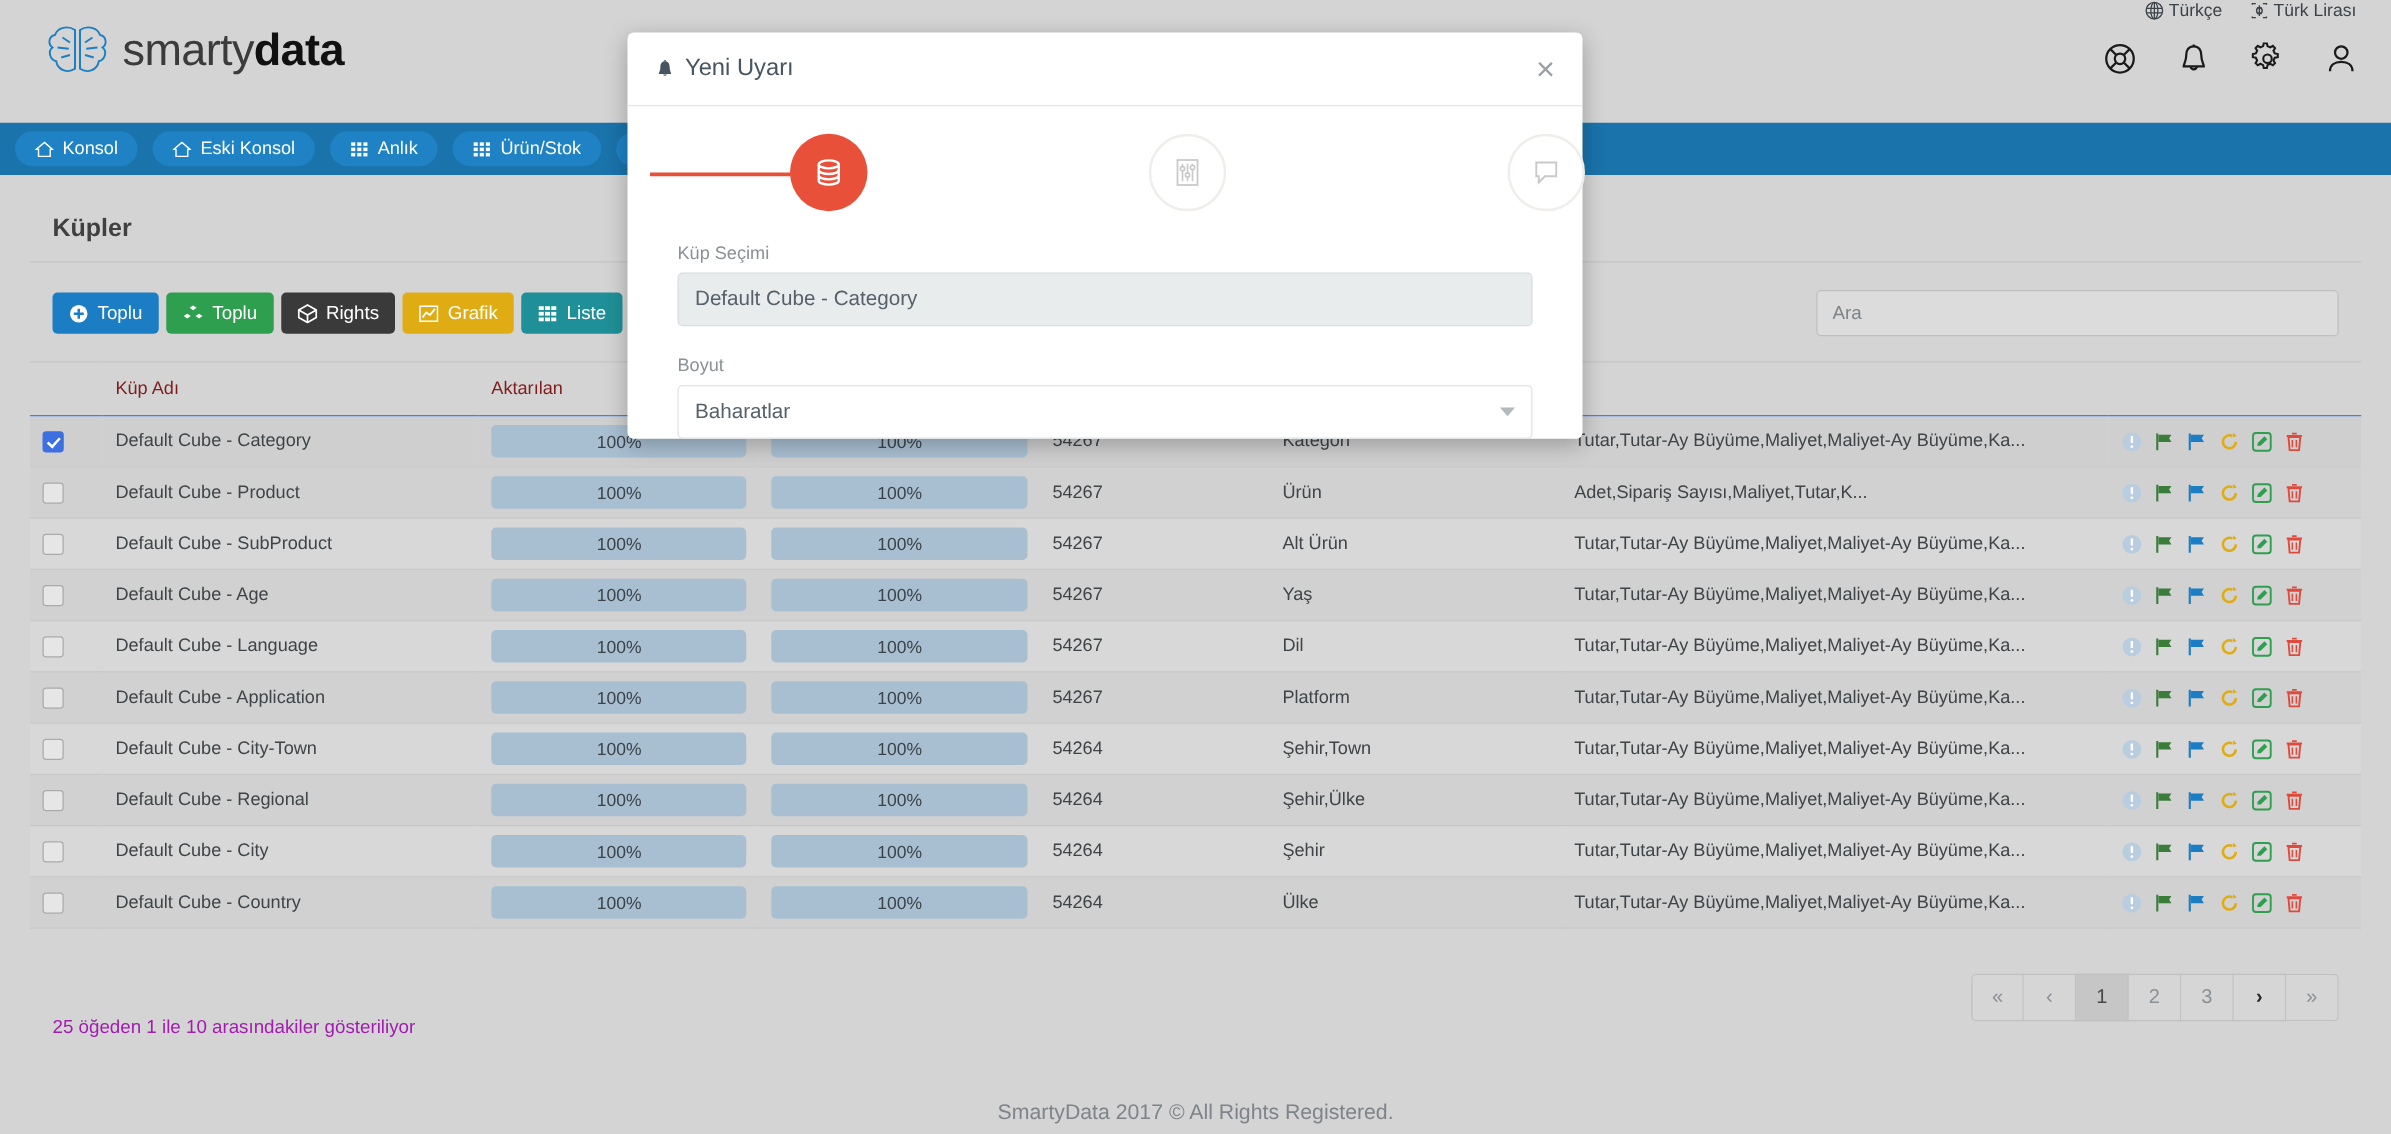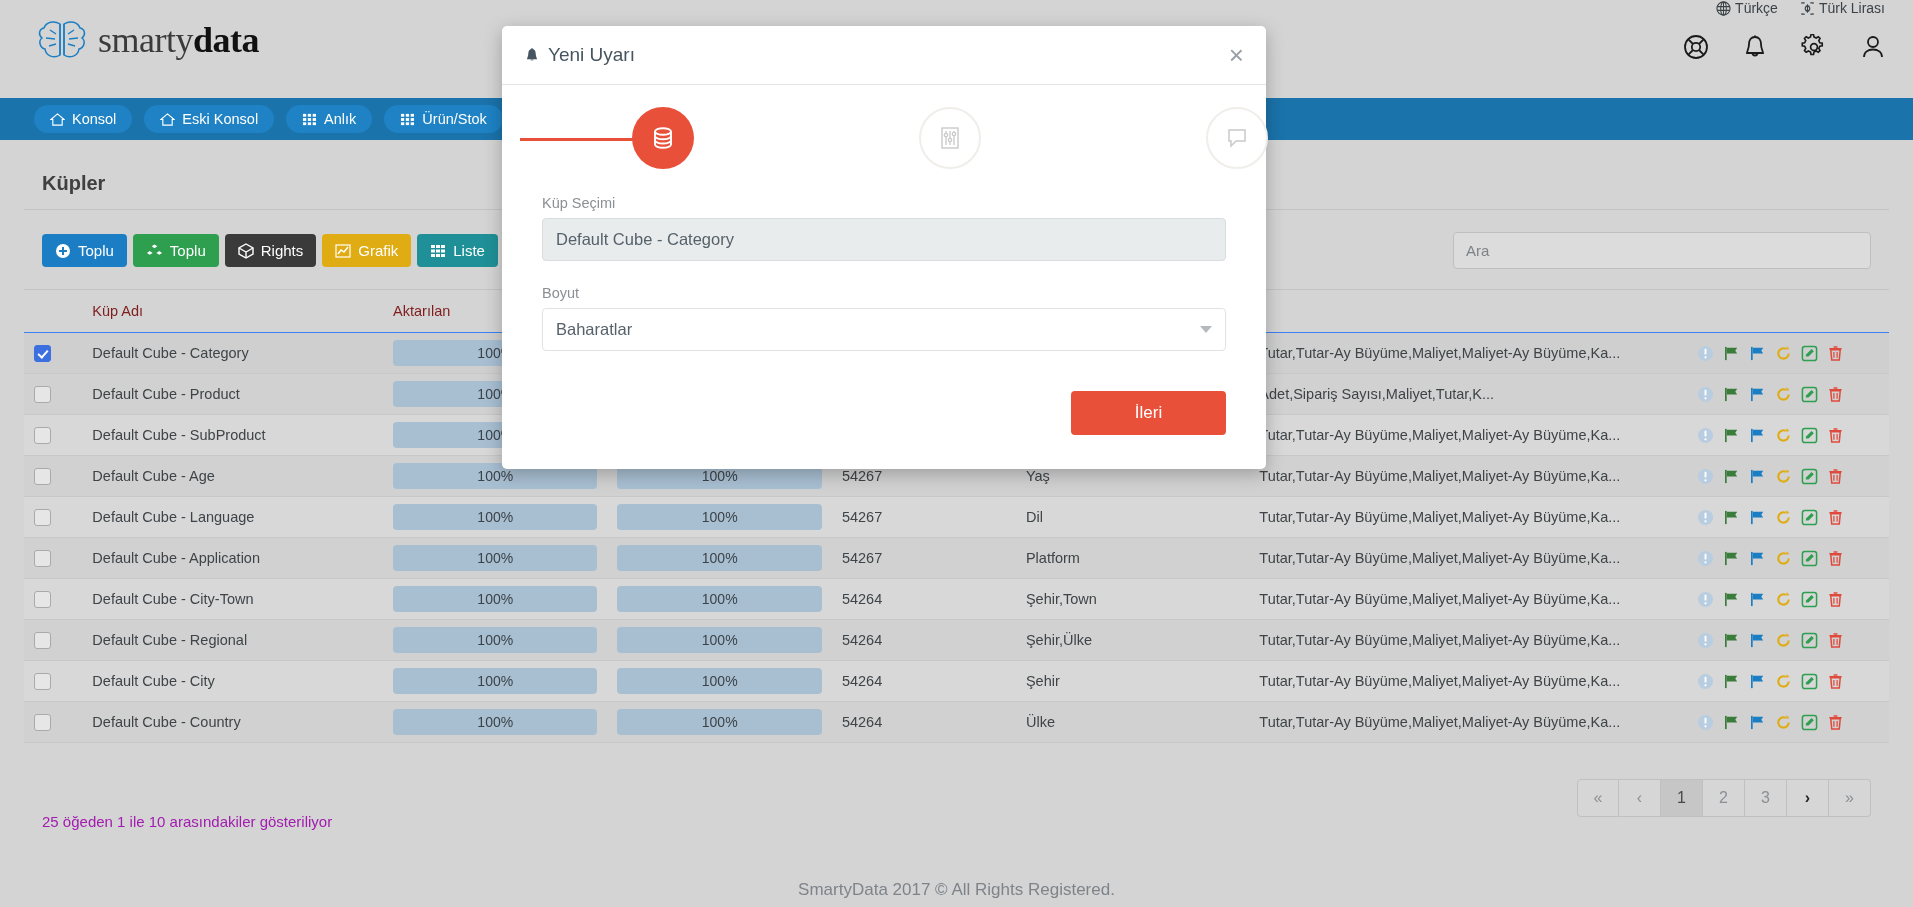--- a/index.html
+++ b/index.html
@@ -21,21 +21,20 @@
     background: #d4d4d4;
   }
   .logo-wrap {
     position: absolute; left: 36px; top: 18px;
     display: flex; align-items: center; gap: 10px;
   }
   .logo-text {
     font-size: 36px;
     letter-spacing: -0.5px;
     color: #2a2a2a;
-    font-family: Liberation Serif, serif;
   }
   .logo-text .light { font-weight: 300; color: #3b3b3b; }
   .logo-text .bold { font-weight: 700; color: #111; }
 
   .lang-row {
     position: absolute; right: 28px; top: 0px;
     display: flex; align-items: center; gap: 22px;
     font-size: 14px; color: #3b4349;
   }
   .lang-item { display: flex; align-items: center; gap: 4px; cursor: pointer; }
@@ -44,21 +43,21 @@
     position: absolute; right: 28px; top: 34px;
     display: flex; align-items: center; gap: 34px;
   }
   .icon-row .hicon { cursor: pointer; display:block; }
 
   
   .navbar {
     height: 42px;
     background: #1a73ab;
     display: flex; align-items: center;
-    padding-left: 34px;
+    padding-left: 12px;
     gap: 12px;
   }
   .nav-btn {
     background: #1e82c4;
     color: #fff;
     border-radius: 18px;
     padding: 6px 16px;
     font-size: 14.5px;
     display: flex; align-items: center; gap: 7px;
     cursor: pointer;
@@ -1028,18 +1027,15 @@
 
       <div class="fld-gap"></div>
 
       <div class="fld-label">Boyut</div>
       <div class="fld-select">
         <span>Baharatlar</span>
         <span class="caret"></span>
       </div>
     </div>
 
-    <div class="modal-actions">
-      <button class="btn-next">İleri</button>
-    </div>
   </div>
 
 </div>
 
 </body></html>

